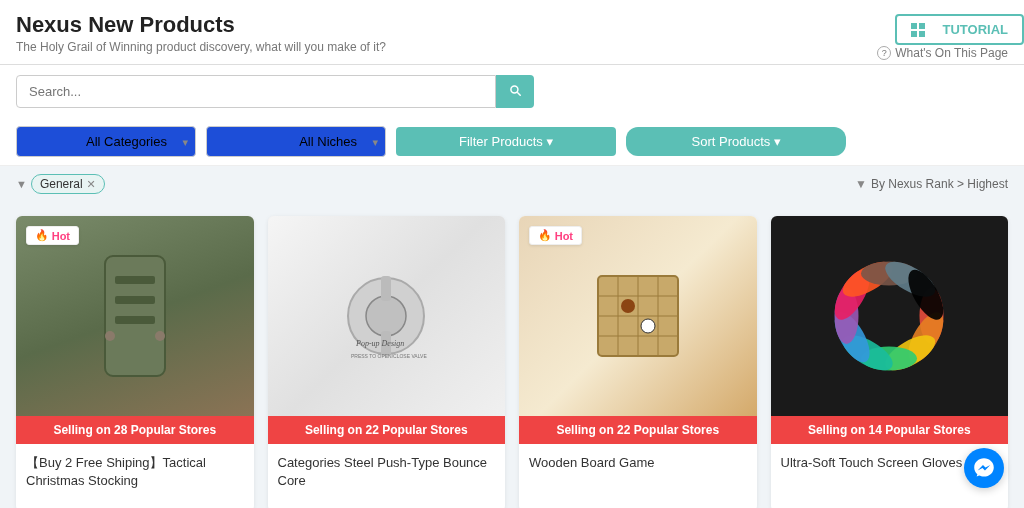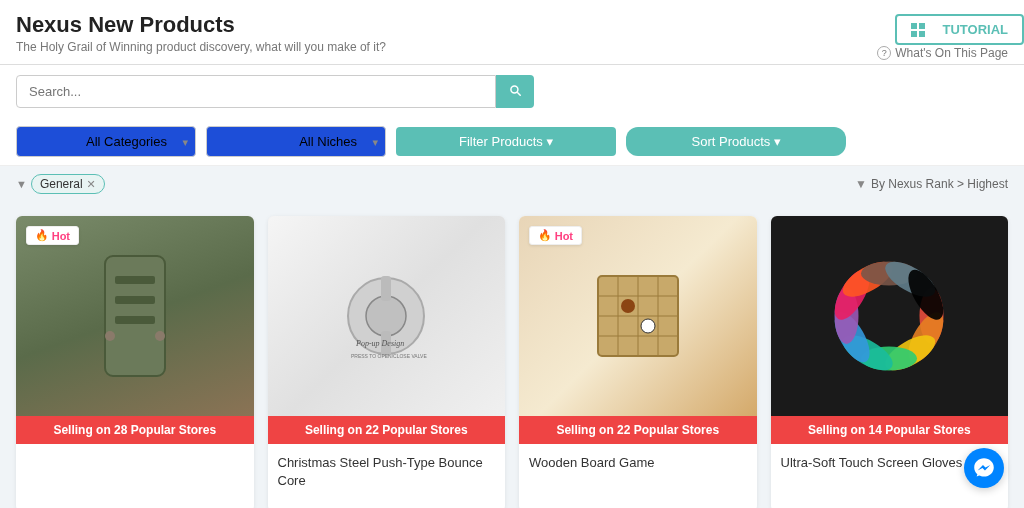--- a/index.html
+++ b/index.html
@@ -133,20 +133,23 @@
         <rect x="20" y="10" width="60" height="120" rx="8" fill="#6B7A5A" stroke="#4a5a3a" stroke-width="2"></rect>
         <rect x="30" y="30" width="40" height="8" rx="2" fill="#4a5a3a"></rect>
         <rect x="30" y="50" width="40" height="8" rx="2" fill="#4a5a3a"></rect>
         <rect x="30" y="70" width="40" height="8" rx="2" fill="#4a5a3a"></rect>
         <circle cx="75" cy="90" r="5" fill="#8a7a6a"></circle>
         <circle cx="25" cy="90" r="5" fill="#8a7a6a"></circle>
       </svg>
     </div>
     </div>
     <div class="sell-bar">Selling on 28 Popular Stores</div>
+    <div class="product-info">
+      <div class="product-title">【Buy 2 Free Shiping】Tactical Christmas Stocking</div>
+    </div>
     <div class="product-footer">
       
       
     </div>
   </div>
       <div class="product-card">
     <div class="product-img">
       <div class="hot-badge">
         <span class="flame">🔥</span>
         <span>Hot</span>
@@ -157,21 +160,21 @@
         <circle cx="45" cy="50" r="20" fill="#c0c0c0" stroke="#888" stroke-width="1.5"></circle>
         <rect x="40" y="10" width="10" height="25" rx="3" fill="#bbb"></rect>
         <rect x="40" y="65" width="10" height="25" rx="3" fill="#bbb"></rect>
         <text x="15" y="80" font-size="8" fill="#555" font-style="italic" font-family="serif">Pop-up Design</text>
         <text x="10" y="92" font-size="5" fill="#777">PRESS TO OPEN/CLOSE VALVE</text>
       </svg>
     </div>
     </div>
     <div class="sell-bar">Selling on 22 Popular Stores</div>
     <div class="product-info">
-      <div class="product-title">Christmas Steel Push-Type Bounce Core</div>
+      <div class="product-title">Categories Steel Push-Type Bounce Core</div>
     </div>
     <div class="product-footer">
       
       
     </div>
   </div>
       <div class="product-card">
     <div class="product-img">
       <div class="hot-badge">
         <span class="flame">🔥</span>

